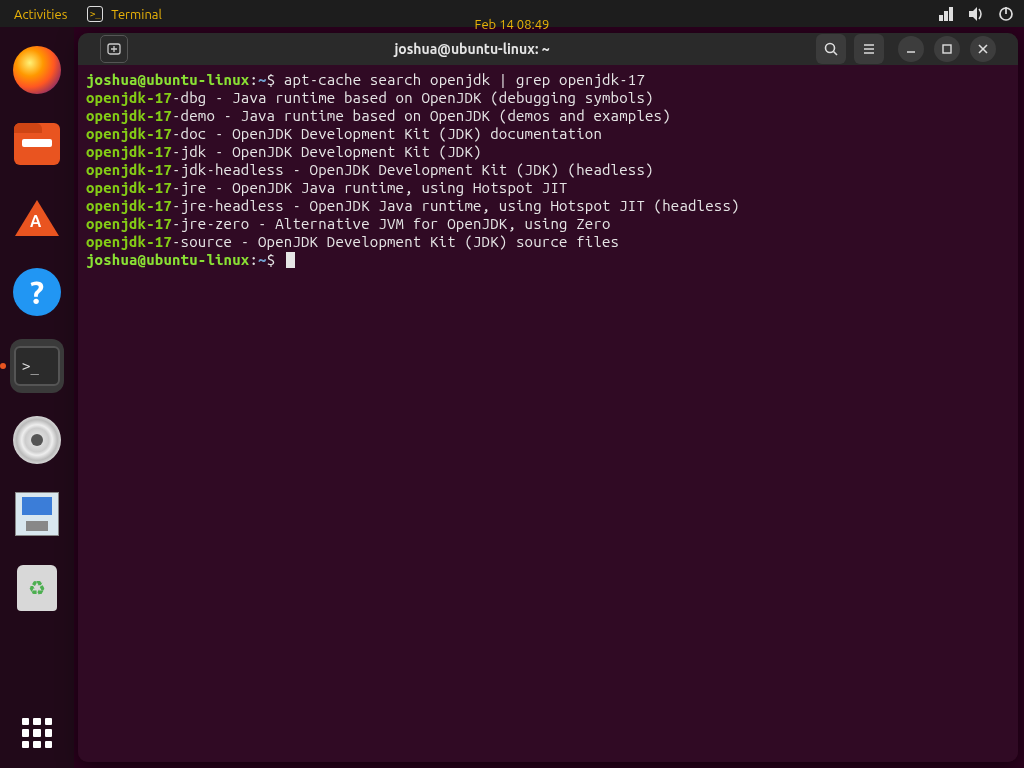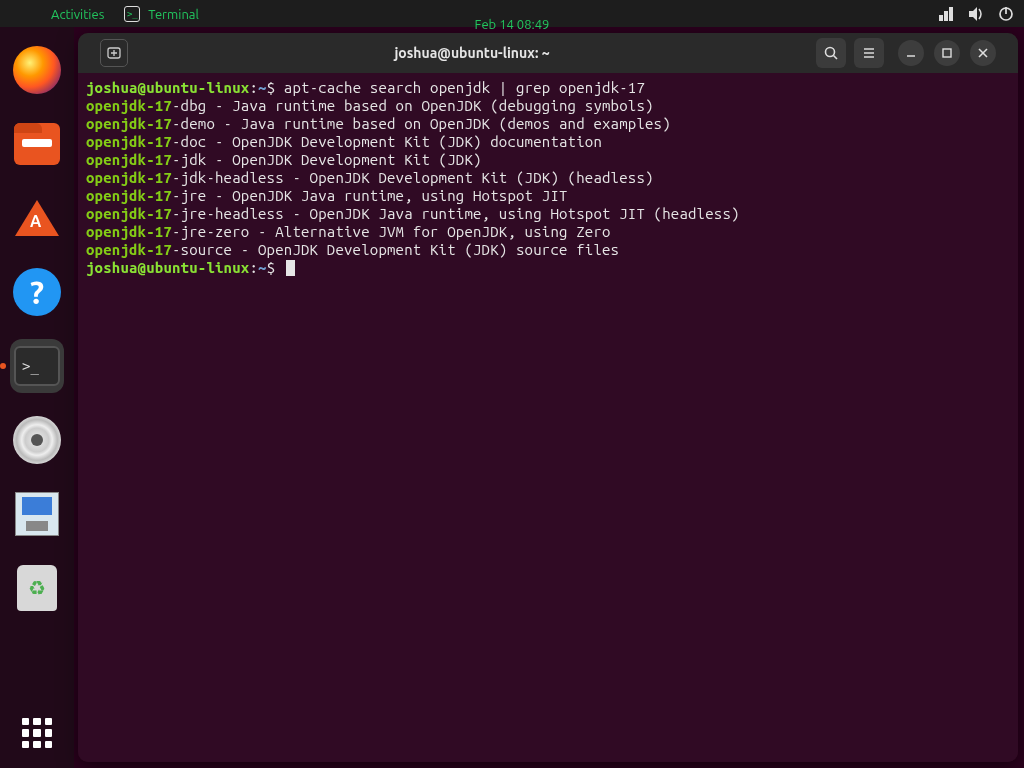--- a/index.html
+++ b/index.html
@@ -1,18 +1,18 @@
 <!DOCTYPE html>
 <html><head>
 <meta charset="utf-8">
 <style>
   * { margin:0; padding:0; box-sizing:border-box; }
   html,body { width:1024px; height:768px; overflow:hidden; font-family:"Ubuntu",sans-serif; background:#2c001e; }
   
-  .topbar { position:absolute; top:0; left:0; right:0; height:27px; background:#1d1d1d; color:#22c55e; display:flex; align-items:center; font-size:13px; z-index:100;padding-left:37px; }
+  .topbar { position:absolute; top:0; left:0; right:0; height:27px; background:#1d1d1d; color:#eab308; display:flex; align-items:center; font-size:13px; z-index:100; }
   .topbar .activities { padding:0 14px; cursor:pointer; }
   .topbar .appmenu { display:flex; align-items:center; gap:8px; padding:0 6px; }
   .topbar .appmenu .miniicon { width:16px; height:16px; border:1.5px solid #ddd; border-radius:3px; display:flex; align-items:center; justify-content:center; font-size:9px; font-family:monospace;}
   .topbar .clock { position:absolute; left:50%; transform:translateX(-50%);margin-top:21px; }
   .topbar .tray { position:absolute; right:10px; display:flex; gap:14px; align-items:center; }
   .topbar svg { fill:#ddd; }
   
   .dock { position:absolute; top:27px; bottom:0; left:0; width:74px; background:rgba(20,20,20,0.45); display:flex; flex-direction:column; align-items:center; padding-top:16px; gap:20px; z-index:50;}
   .dock .launcher { width:54px; height:54px; border-radius:12px; display:flex; align-items:center; justify-content:center; position:relative; cursor:pointer;}
   .dock .launcher.active::before { content:""; position:absolute; left:-10px; top:50%; width:6px; height:6px; background:#E95420; border-radius:50%; transform:translateY(-50%); }
@@ -31,21 +31,21 @@
   .ic-term { width:46px;height:40px;background:#2b2b2b;border:2px solid #555;border-radius:6px;color:#ddd;display:flex;align-items:center;padding-left:6px;font-family:monospace;font-size:14px;}
   .ic-cd { width:48px;height:48px;border-radius:50%;background:radial-gradient(circle,#eee 0%,#ccc 35%,#eee 45%,#bbb 60%,#eee 80%); position:relative;}
   .ic-cd::after{content:"";position:absolute;top:50%;left:50%;width:12px;height:12px;border-radius:50%;background:#555;transform:translate(-50%,-50%);}
   .ic-floppy { width:44px;height:44px;background:#d9e7ef;border:1px solid #888;position:relative;}
   .ic-floppy::before{content:"";position:absolute;left:6px;right:6px;top:4px;height:18px;background:#3b7dd8;}
   .ic-floppy::after{content:"";position:absolute;left:10px;right:10px;bottom:4px;height:10px;background:#888;}
   .ic-trash { width:40px;height:46px;background:#d8d8d8;border-radius:6px 6px 4px 4px;display:flex;align-items:center;justify-content:center;}
   .ic-trash span{color:#4caf50;font-size:20px;}
   
   .window { position:absolute; top:33px; left:78px; right:6px; bottom:6px; background:#2c0b1c; border-radius:10px; overflow:hidden; display:flex; flex-direction:column; box-shadow:0 4px 20px rgba(0,0,0,0.6);}
-  .titlebar { height:40px; background:#2a2a2a; display:flex; align-items:center; padding:0 22px; gap:8px; color:#e6e6e6; font-size:14px;}
+  .titlebar { height:32px; background:#2a2a2a; display:flex; align-items:center; padding:0 22px; gap:8px; color:#e6e6e6; font-size:14px;}
   .titlebar .tab-new { width:28px;height:28px;border:1px solid #555;border-radius:5px;display:flex;align-items:center;justify-content:center;}
   .titlebar .title { flex:1; text-align:center; font-weight:600;}
   .titlebar .tb-btn { width:30px;height:30px;border-radius:6px;background:#3b3b3b;display:flex;align-items:center;justify-content:center;cursor:pointer;}
   .titlebar .win-btns { display:flex; gap:10px; margin-left:6px;}
   .titlebar .win-btn { width:26px;height:26px;border-radius:50%;background:#3d3d3d;display:flex;align-items:center;justify-content:center;cursor:pointer;}
   .terminal-body { flex:1; padding:6px 8px; font-family:"Ubuntu Mono","DejaVu Sans Mono",monospace; font-size:15px; line-height:18px; color:#e6e6e6; letter-spacing:0.2px; white-space:pre; background:#300a24;}
   .c-user{color:#8ae234;font-weight:bold;}
   .c-path{color:#729fcf;font-weight:bold;}
   .c-match{color:#84cc16;font-weight:bold;}
   .cursor{display:inline-block;width:9px;height:16px;background:#e6e6e6;vertical-align:text-bottom;margin-left:2px;}

